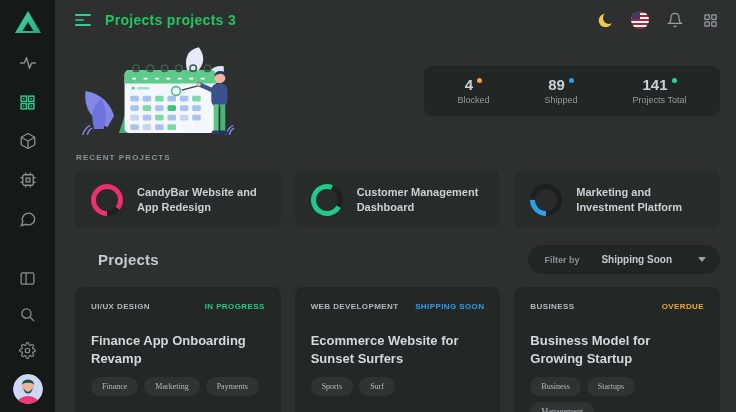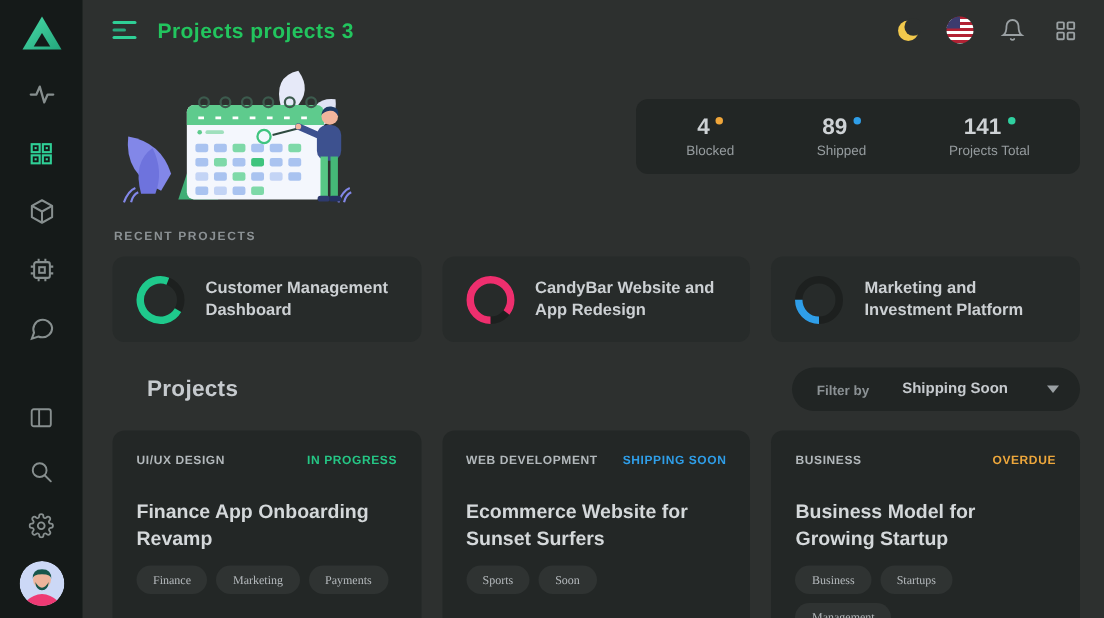--- a/index.html
+++ b/index.html
@@ -288,30 +288,30 @@
         <div class="stat-label">Projects Total</div>
       </div>
     </div>
   </div>
 
   <div class="section-label">RECENT PROJECTS</div>
   <div class="recent-row">
     <div class="recent-card">
       <svg class="ring" viewBox="0 0 34 34">
         <circle cx="17" cy="17" r="13.5" fill="none" stroke="#1d201f" stroke-width="5"></circle>
-        <circle class="ring-fg" cx="17" cy="17" r="13.5" fill="none" stroke-width="5" stroke-linecap="butt" transform="rotate(30 17 17)" stroke="#1fc98c" stroke-dasharray="61.1 84.8"></circle>
-      </svg>
-      <div class="recent-title">Customer Management Dashboard</div>
+        <circle class="ring-fg" cx="17" cy="17" r="13.5" fill="none" stroke-width="5" stroke-linecap="butt" transform="rotate(90 17 17)" stroke="#ee2f6e" stroke-dasharray="72.1 84.8"></circle>
+      </svg>
+      <div class="recent-title">CandyBar Website and App Redesign</div>
     </div>
     <div class="recent-card">
       <svg class="ring" viewBox="0 0 34 34">
         <circle cx="17" cy="17" r="13.5" fill="none" stroke="#1d201f" stroke-width="5"></circle>
-        <circle class="ring-fg" cx="17" cy="17" r="13.5" fill="none" stroke-width="5" stroke-linecap="butt" transform="rotate(90 17 17)" stroke="#ee2f6e" stroke-dasharray="72.1 84.8"></circle>
-      </svg>
-      <div class="recent-title">CandyBar Website and App Redesign</div>
+        <circle class="ring-fg" cx="17" cy="17" r="13.5" fill="none" stroke-width="5" stroke-linecap="butt" transform="rotate(30 17 17)" stroke="#1fc98c" stroke-dasharray="61.1 84.8"></circle>
+      </svg>
+      <div class="recent-title">Customer Management Dashboard</div>
     </div>
     <div class="recent-card">
       <svg class="ring" viewBox="0 0 34 34">
         <circle cx="17" cy="17" r="13.5" fill="none" stroke="#1d201f" stroke-width="5"></circle>
         <circle class="ring-fg" cx="17" cy="17" r="13.5" fill="none" stroke-width="5" stroke-linecap="butt" transform="rotate(90 17 17)" stroke="#2f9ee8" stroke-dasharray="21.2 84.8"></circle>
       </svg>
       <div class="recent-title">Marketing and Investment Platform</div>
     </div>
   </div>
 
@@ -343,21 +343,21 @@
     </div>
 
     <div class="project-card">
       <div class="pc-head">
         <span class="pc-category">WEB DEVELOPMENT</span>
         <span class="pc-status" style="color: rgb(47, 158, 232);">SHIPPING SOON</span>
       </div>
       <div class="pc-title">Ecommerce Website for Sunset Surfers</div>
       <div class="pc-tags">
         <span class="tag">Sports</span>
-        <span class="tag">Soon</span>
+        <span class="tag">Surf</span>
       </div>
 
     </div>
 
     <div class="project-card">
       <div class="pc-head">
         <span class="pc-category">BUSINESS</span>
         <span class="pc-status" style="color: rgb(237, 167, 60);">OVERDUE</span>
       </div>
       <div class="pc-title">Business Model for Growing Startup</div>

